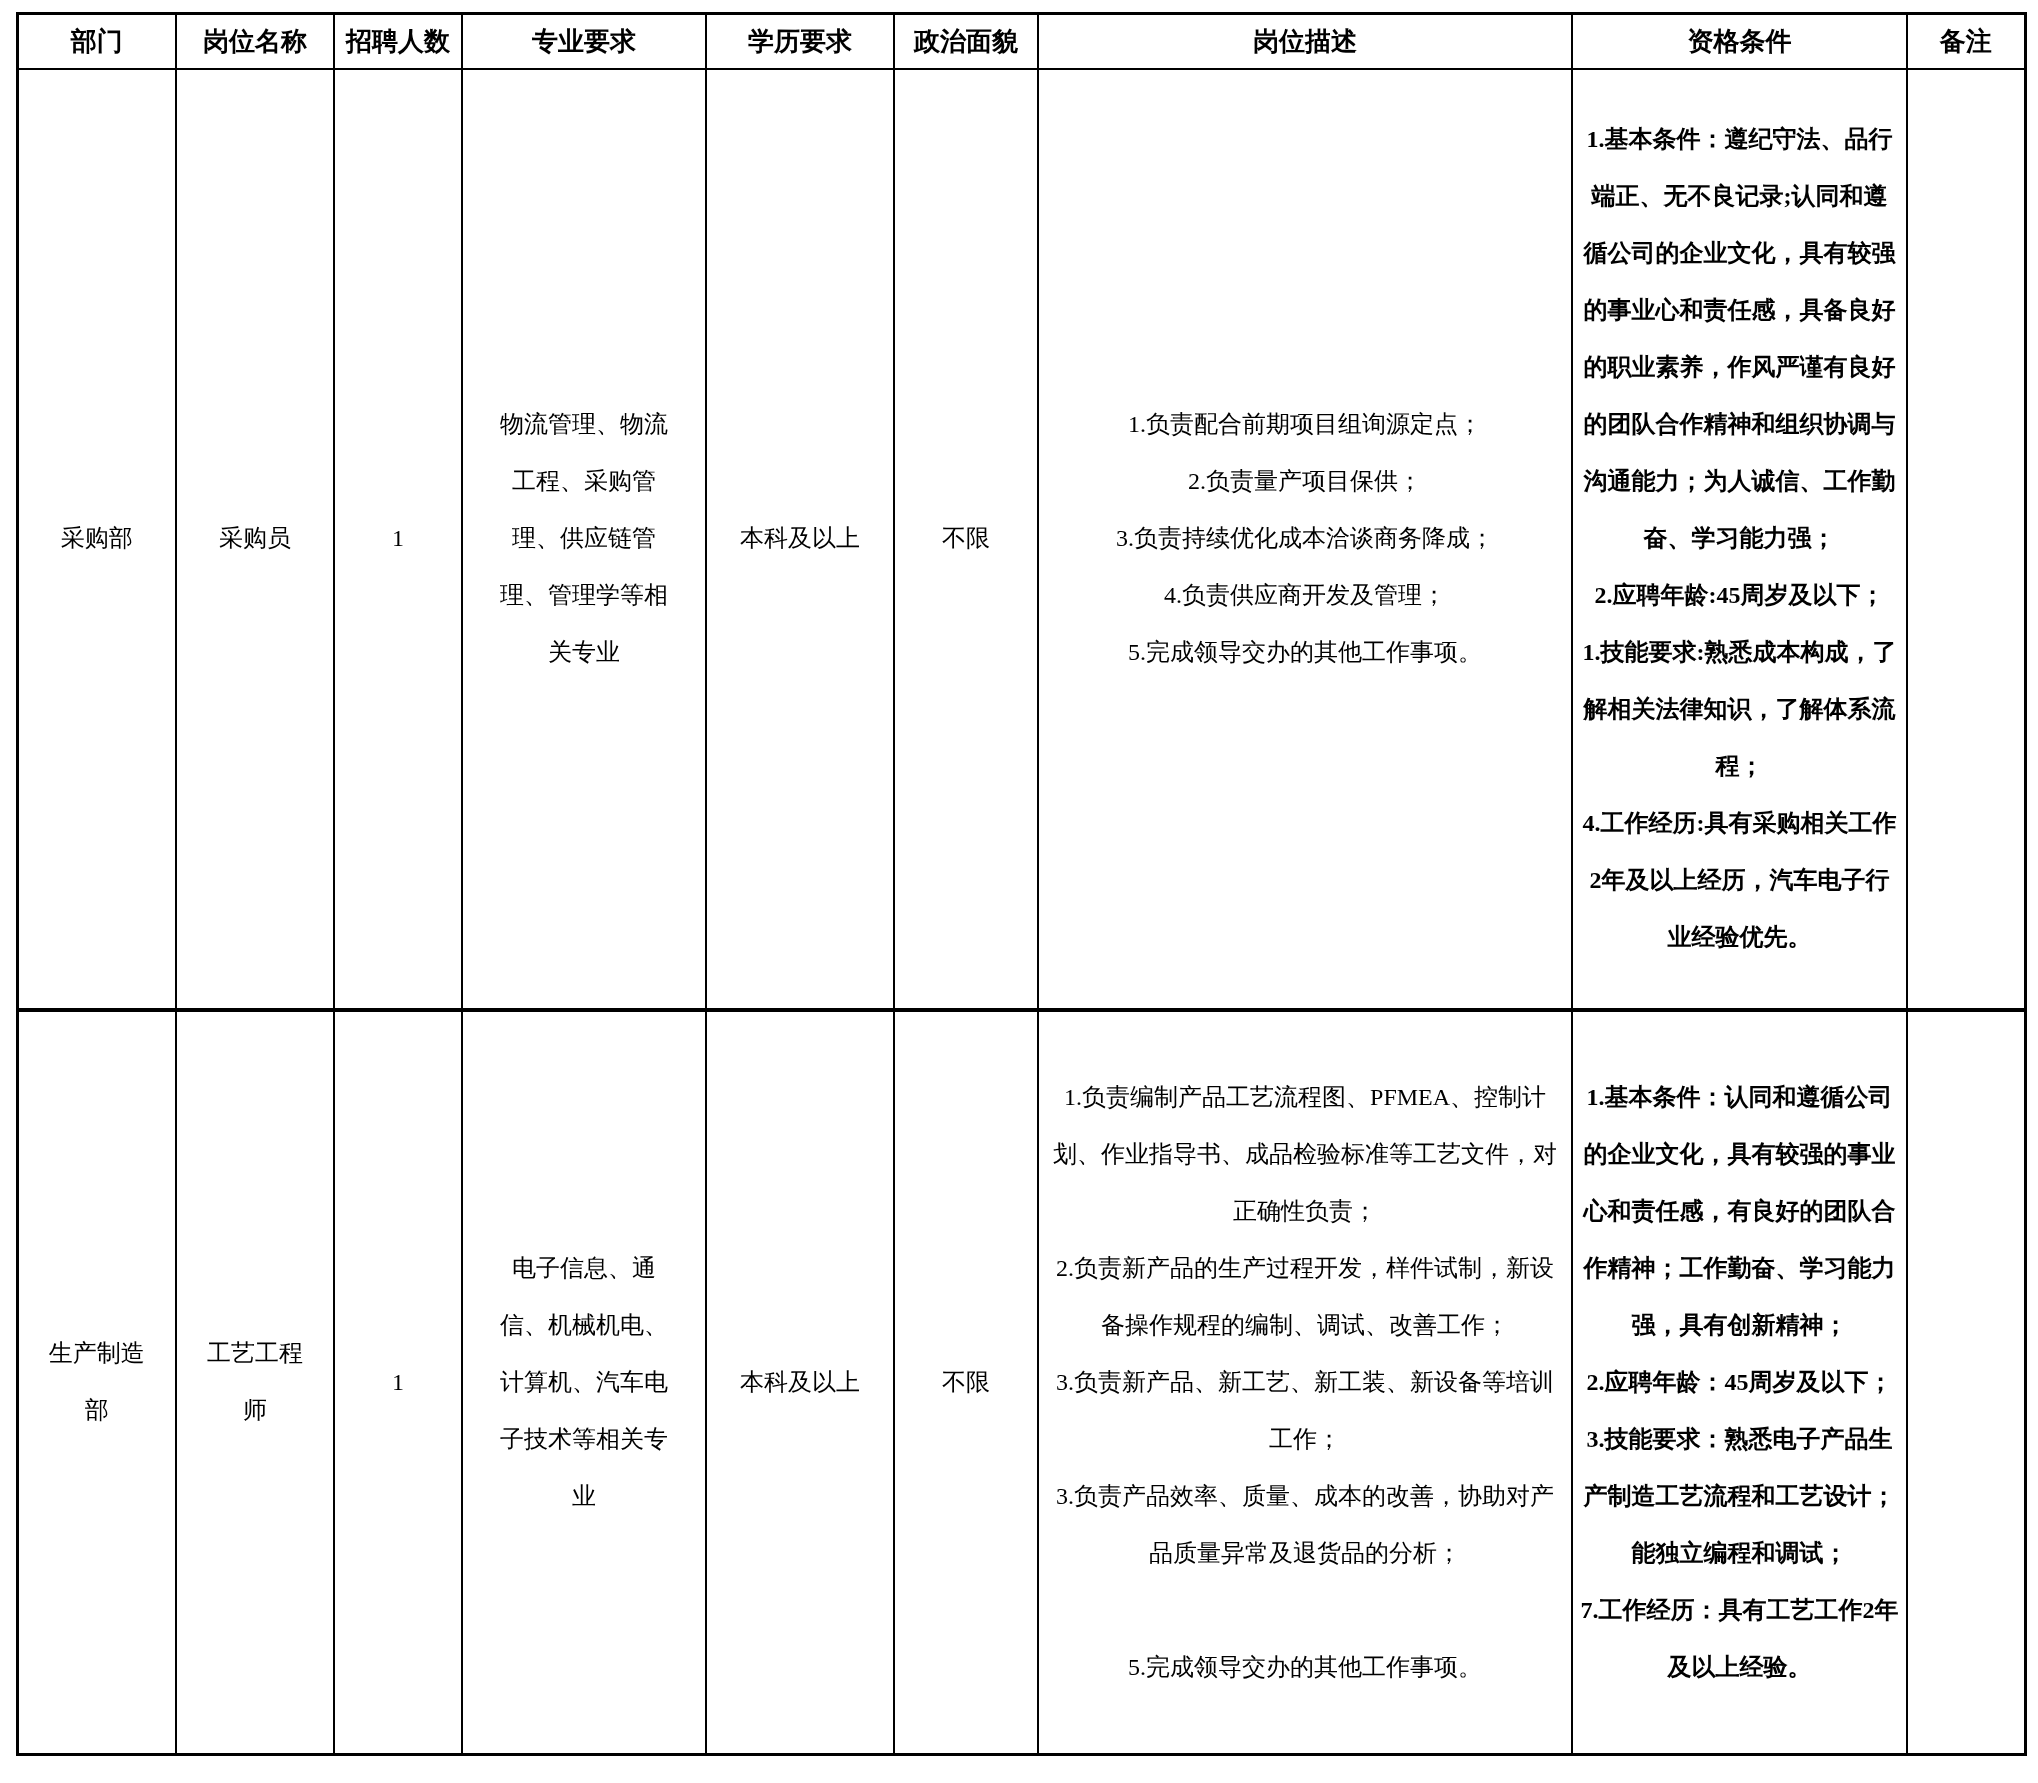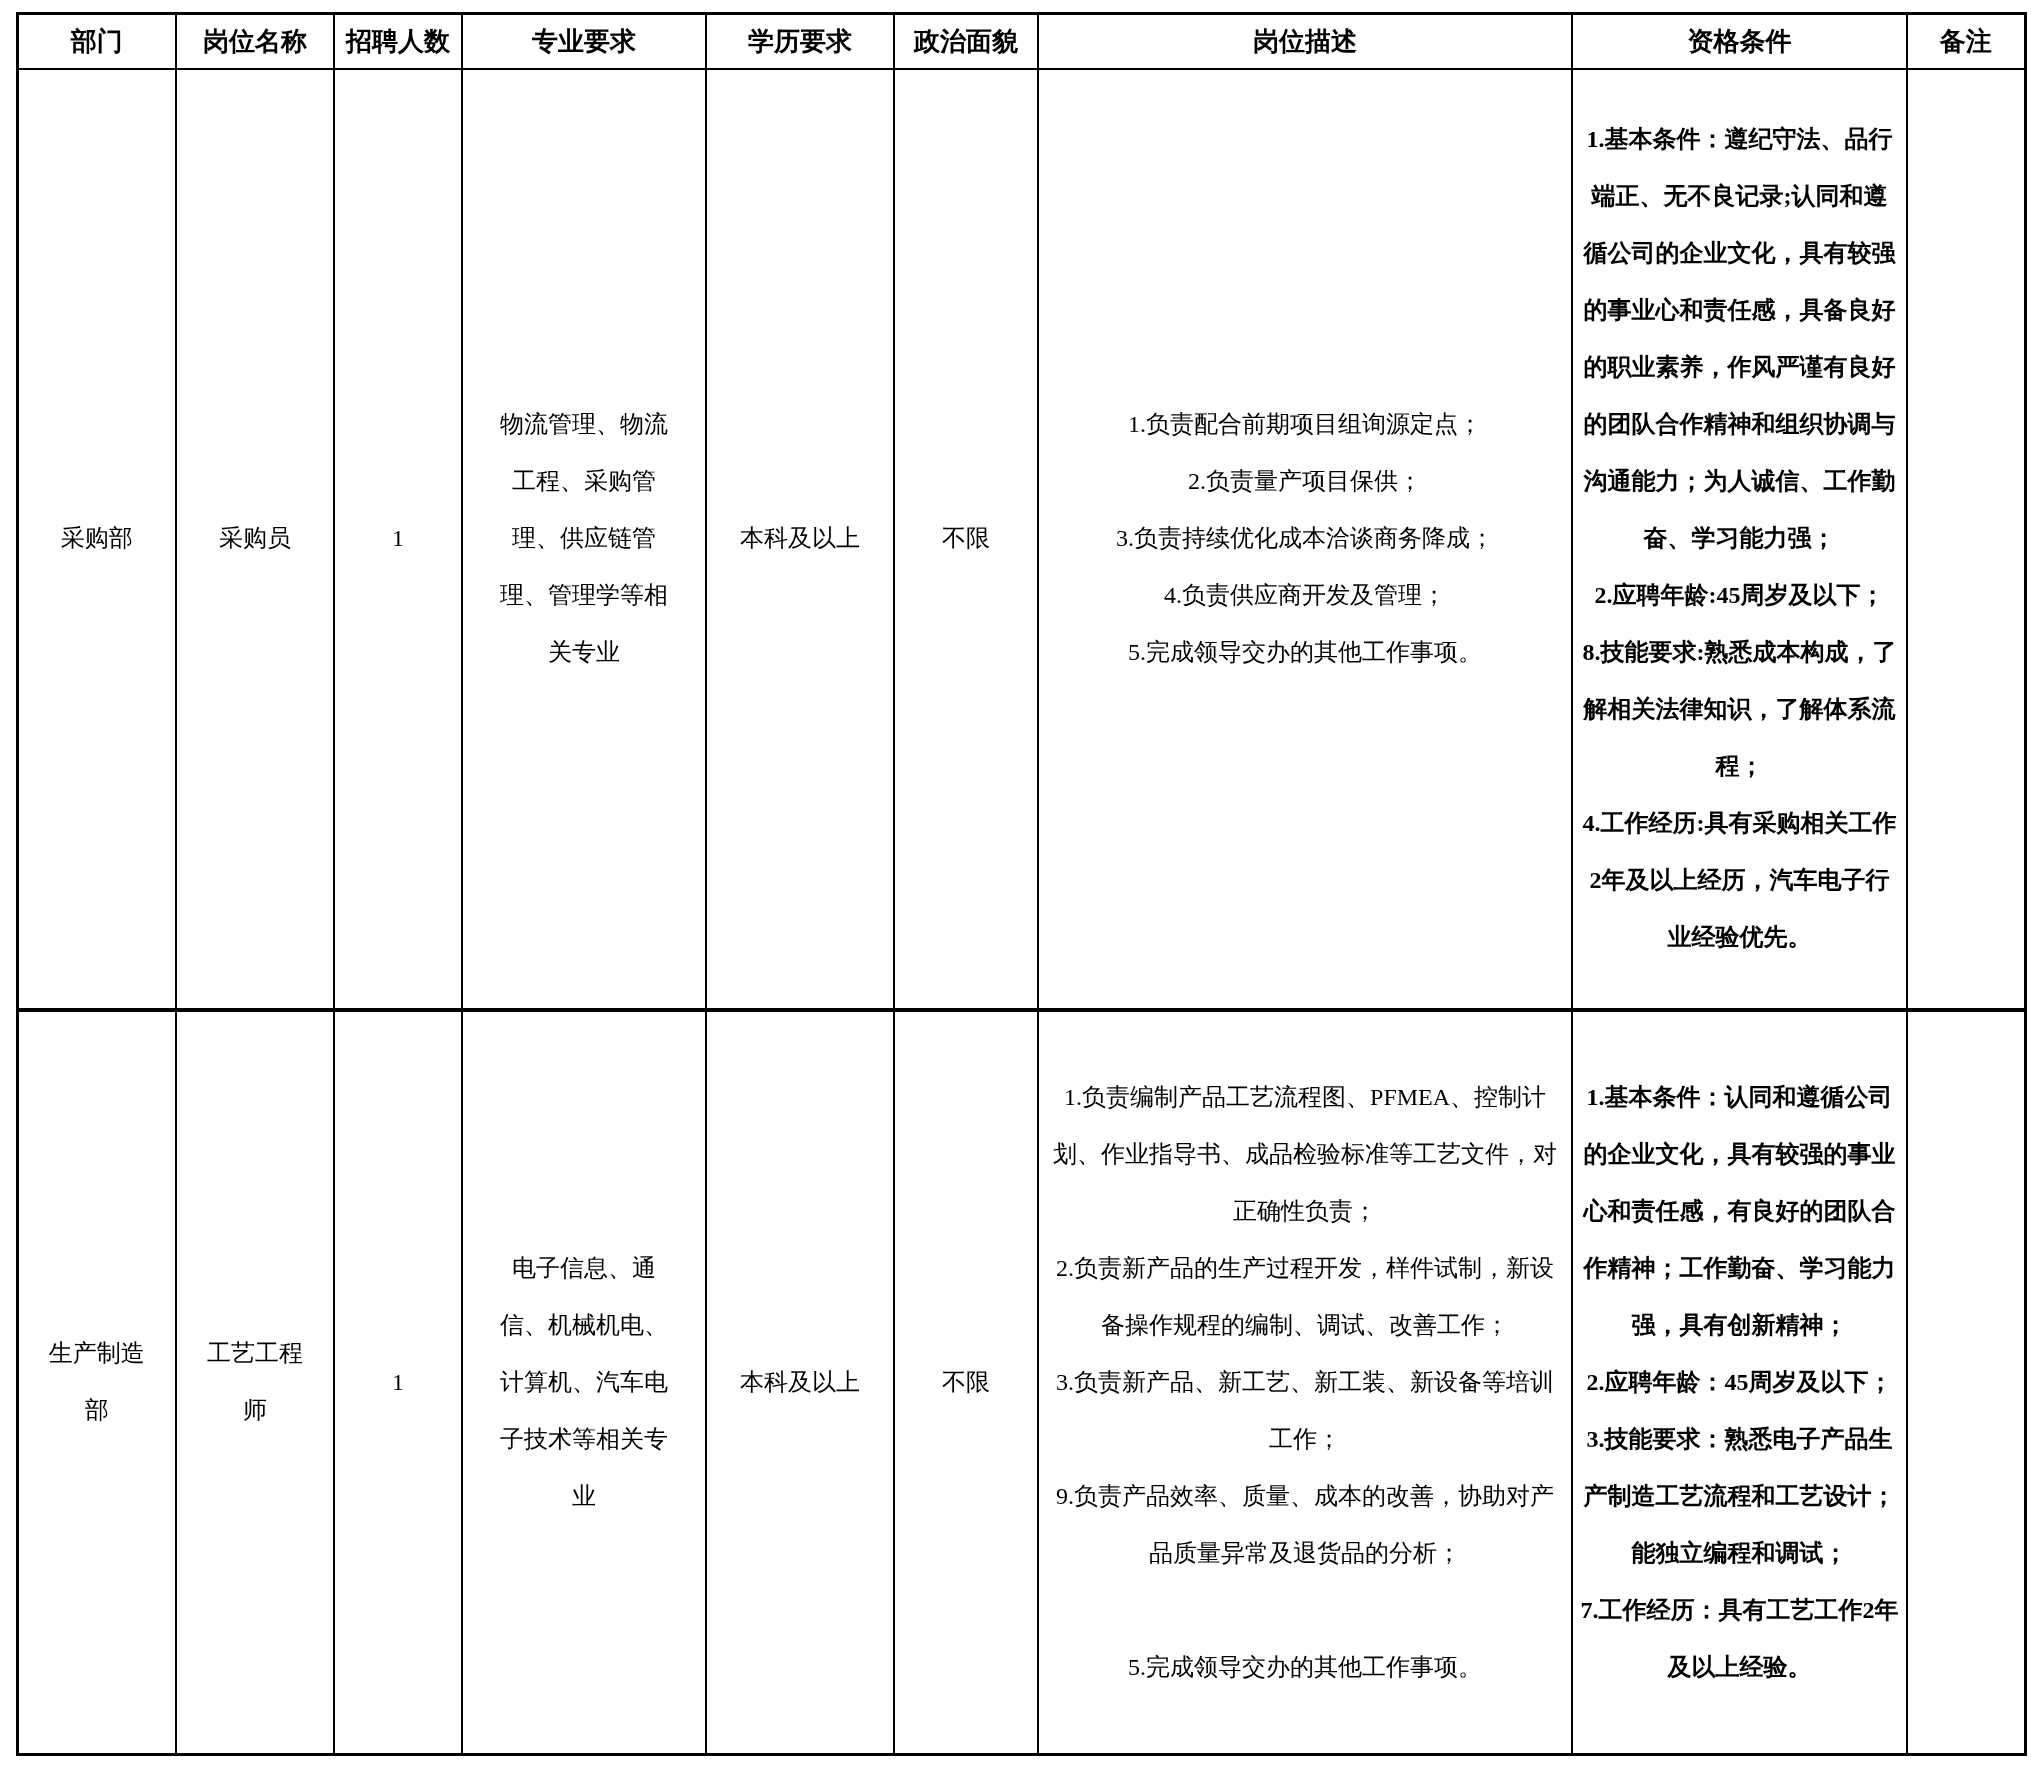--- a/index.html
+++ b/index.html
@@ -92,37 +92,37 @@
         <td class="duties-cell">
             <div class="para">1.负责配合前期项目组询源定点；</div>
             <div class="para">2.负责量产项目保供；</div>
             <div class="para">3.负责持续优化成本洽谈商务降成；</div>
             <div class="para">4.负责供应商开发及管理；</div>
             <div class="para">5.完成领导交办的其他工作事项。</div>
           </td>
         <td class="qual-cell">
             <div class="para">1.基本条件：遵纪守法、品行端正、无不良记录;认同和遵循公司的企业文化，具有较强的事业心和责任感，具备良好的职业素养，作风严谨有良好的团队合作精神和组织协调与沟通能力；为人诚信、工作勤奋、学习能力强；</div>
             <div class="para">2.应聘年龄:45周岁及以下；</div>
-            <div class="para">8.技能要求:熟悉成本构成，了解相关法律知识，了解体系流程；</div>
+            <div class="para">1.技能要求:熟悉成本构成，了解相关法律知识，了解体系流程；</div>
             <div class="para">4.工作经历:具有采购相关工作2年及以上经历，汽车电子行业经验优先。</div>
           </td>
         <td></td>
       </tr>
       <tr class="row-2">
         <td>生产制造部</td>
         <td>工艺工程师</td>
         <td>1</td>
         <td>电子信息、通信、机械机电、计算机、汽车电子技术等相关专业</td>
         <td>本科及以上</td>
         <td>不限</td>
         <td class="duties-cell">
             <div class="para">1.负责编制产品工艺流程图、PFMEA、控制计划、作业指导书、成品检验标准等工艺文件，对正确性负责；</div>
             <div class="para">2.负责新产品的生产过程开发，样件试制，新设备操作规程的编制、调试、改善工作；</div>
             <div class="para">3.负责新产品、新工艺、新工装、新设备等培训工作；</div>
-            <div class="para">9.负责产品效率、质量、成本的改善，协助对产品质量异常及退货品的分析；</div>
+            <div class="para">3.负责产品效率、质量、成本的改善，协助对产品质量异常及退货品的分析；</div>
             <div class="para"></div>
             <div class="para">5.完成领导交办的其他工作事项。</div>
           </td>
         <td class="qual-cell">
             <div class="para">1.基本条件：认同和遵循公司的企业文化，具有较强的事业心和责任感，有良好的团队合作精神；工作勤奋、学习能力强，具有创新精神；</div>
             <div class="para">2.应聘年龄：45周岁及以下；</div>
             <div class="para">3.技能要求：熟悉电子产品生产制造工艺流程和工艺设计；能独立编程和调试；</div>
             <div class="para">7.工作经历：具有工艺工作2年及以上经验。</div>
           </td>
         <td></td>

